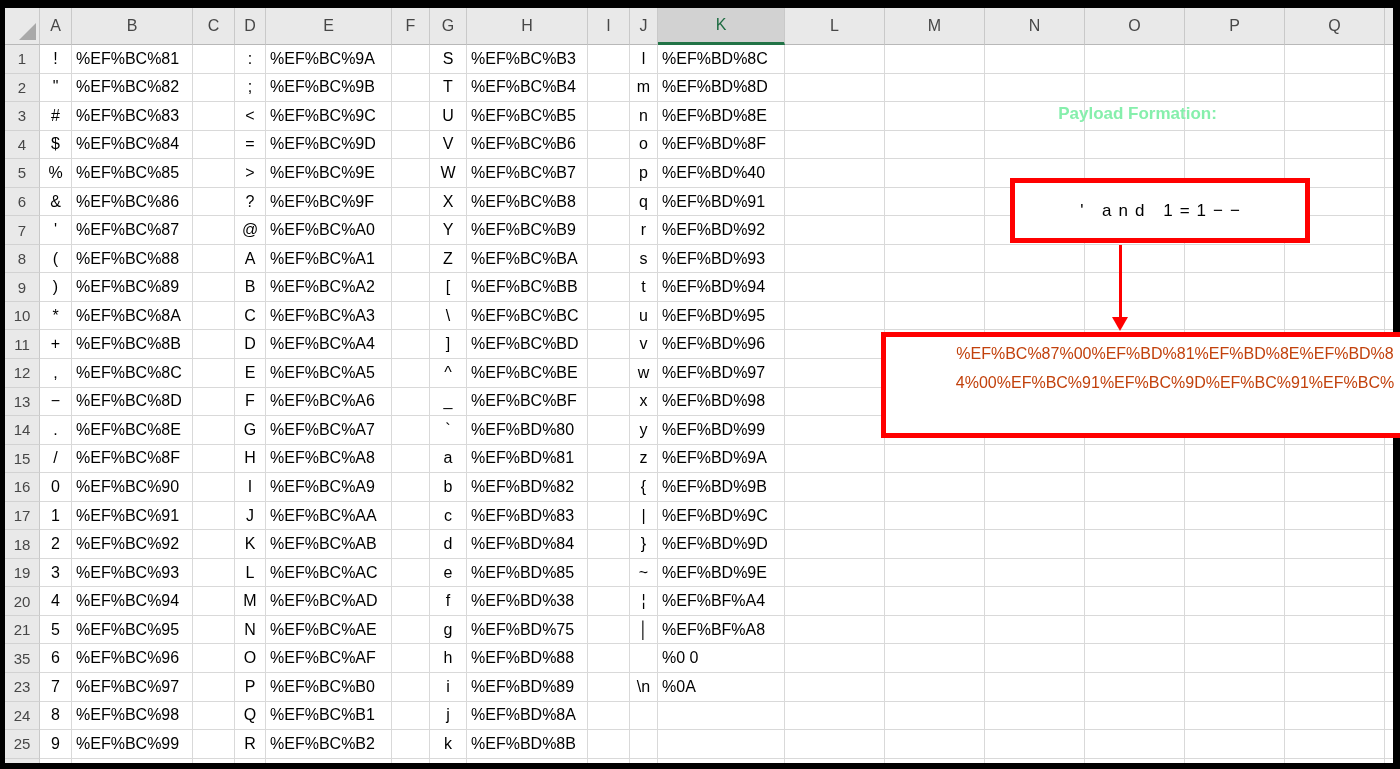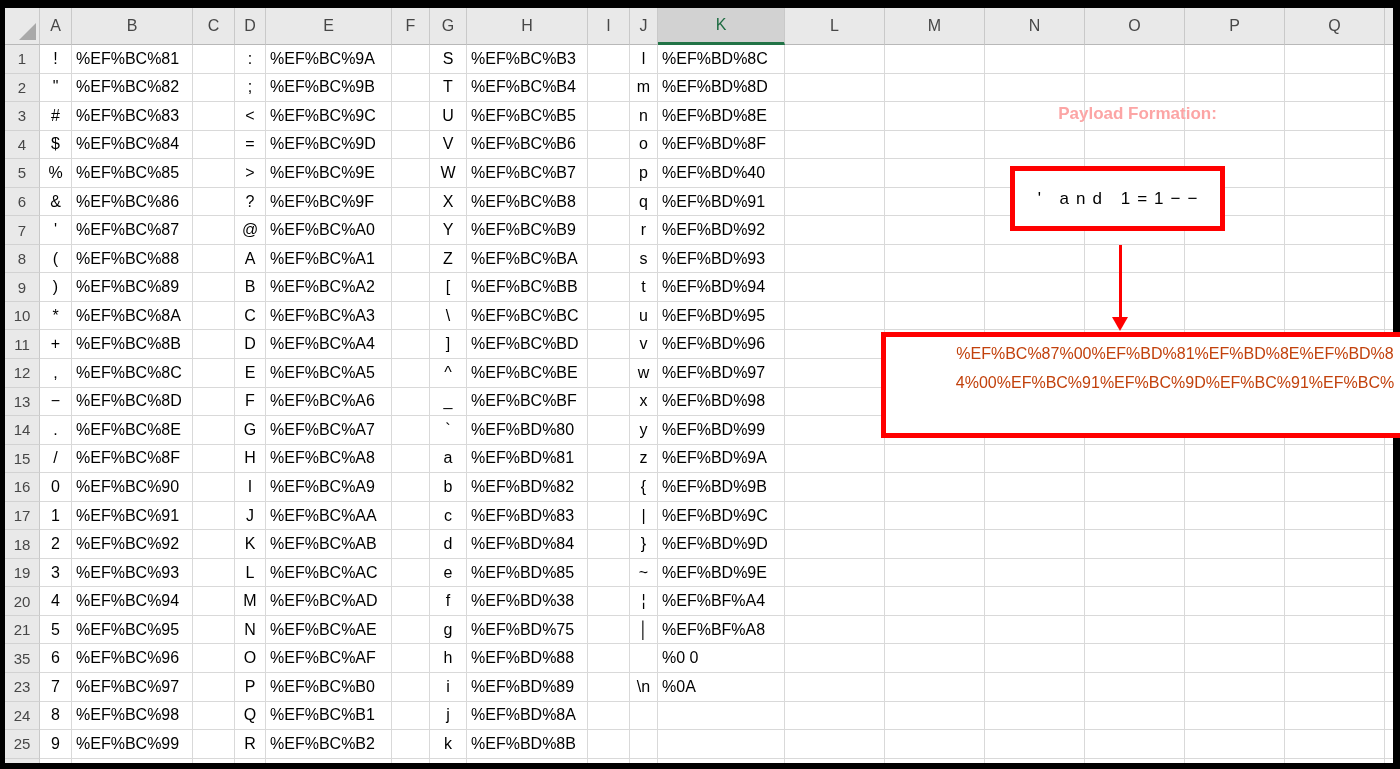--- a/index.html
+++ b/index.html
@@ -50,24 +50,24 @@
   .cell.code { padding-left:4px; }
   
   .w-rh{width:35px}.w-A{width:32px}.w-B{width:121px}.w-C{width:42px}
   .w-D{width:31px}.w-E{width:126px}.w-F{width:38px}.w-G{width:37px}
   .w-H{width:121px}.w-I{width:42px}.w-J{width:28px}.w-K{width:127px}
   .w-L{width:100px}.w-M{width:100px}.w-N{width:100px}.w-O{width:100px}
   .w-P{width:100px}.w-Q{width:100px}.w-R{width:10px}
   
   .anno-title {
     position:absolute; left:985px; top:104px; width:305px;
-    text-align:center; font-weight:bold; font-size:17px; color:#fca5a5;
+    text-align:center; font-weight:bold; font-size:17px; color:#86efac;
   }
   .payload-box {
-    position:absolute; left:1010px; top:166px; width:215px; height:65px;
+    position:absolute; left:1010px; top:178px; width:300px; height:65px;
     box-sizing:border-box; background:#fff; border:5px solid #ff0000;
     display:flex; align-items:center; justify-content:center;
     font-size:17px; color:#000; letter-spacing:7px; white-space:pre;
     padding-left:7px;
   }
   .arrow-stem {
     position:absolute; left:1119px; top:245px; width:3px; height:74px;
     background:#ff0000;
   }
   .arrow-head {

